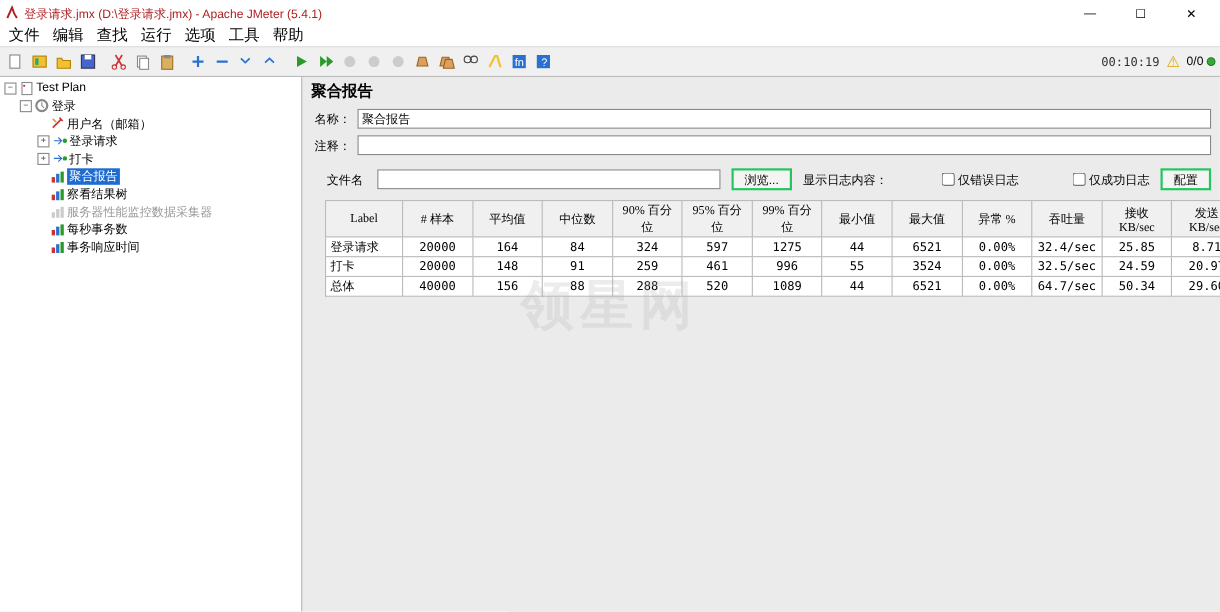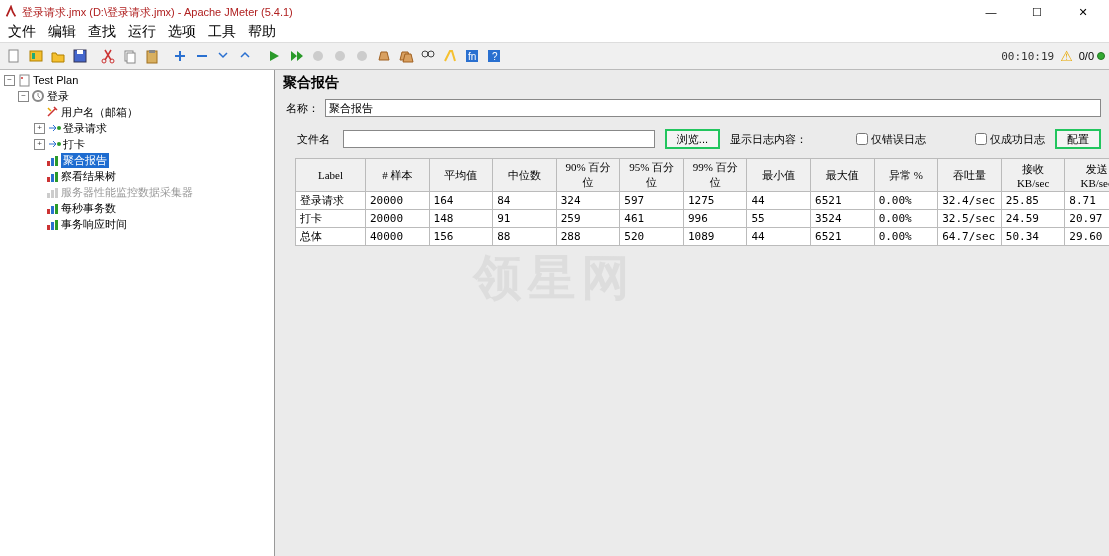--- a/index.html
+++ b/index.html
@@ -43,21 +43,21 @@
     .file-label-top { padding-left: 14px; font-size: 11px; }
     .file-label { width: 50px; text-align: left; font-size: 11px; padding-left: 14px; }
     .btn-small { height: 20px; padding: 0 10px; border: 2px solid #22c55e; background: #f4f4f4; font-size: 11px; cursor: default; }
     .chk-label { display: flex; align-items: center; gap: 3px; font-size: 11px; margin-left: 39px; }
     .chk-label input { width: 12px; height: 12px; }
     
     .table-wrap { margin-top: 6px; overflow: auto; }
     table { width: 100%; border-collapse: collapse; table-layout: fixed; margin-left: 20px; }
     th, td { border: 1px solid #bbb; padding: 1px 4px; font-size: 11px; height: 14px; background: #fff; font-family: monospace; }
     th { background: #f0f0f0; text-align: center; font-weight: normal; font-family: "Microsoft YaHei"; }
-    td { text-align: left; }
+    td { text-align: center; }
     td.lbl { text-align: left; font-family: "Microsoft YaHei"; }
     th:first-child, td:first-child { width: 70px; }
     
     .watermark { position: absolute; top: 50%; left: 50%; transform: translate(-50%, -50%); font-size: 48px; color: rgba(180,180,180,0.25); font-weight: bold; pointer-events: none; letter-spacing: 6px;}
   </style>
 </head>
 <body>
 
 <div class="titlebar">
   <svg class="title-icon" viewBox="0 0 16 16">
@@ -326,20 +326,24 @@
         </span>
       <span class="tree-label">事务响应时间</span>
     </div>
   </div>
 
   <div class="content-panel">
     <div class="panel-title">聚合报告</div>
     <div class="form-row">
       <span class="form-label">名称：</span>
       <input class="form-input" value="聚合报告" style="">
+    </div>
+    <div class="form-row">
+      <span class="form-label">注释：</span>
+      <input class="form-input" value="" style="">
     </div>
     <div class="file-row">
       <span class="file-label">文件名</span>
       <input class="form-input" style="flex: 1 1 0%;" value="">
       <button class="btn-small">浏览...</button>
       <span>显示日志内容：</span>
       <label class="chk-label">
           <input type="checkbox" style="">
           <span>仅错误日志</span>
         </label>

